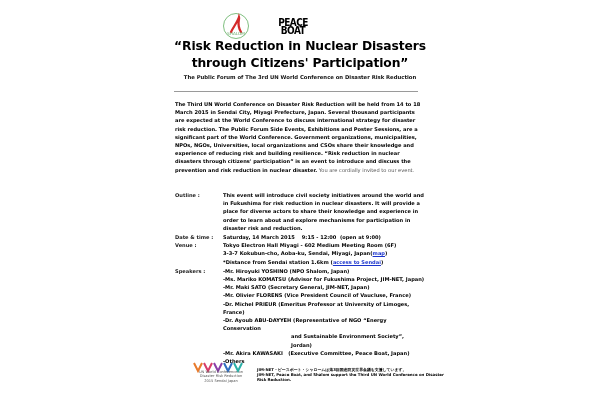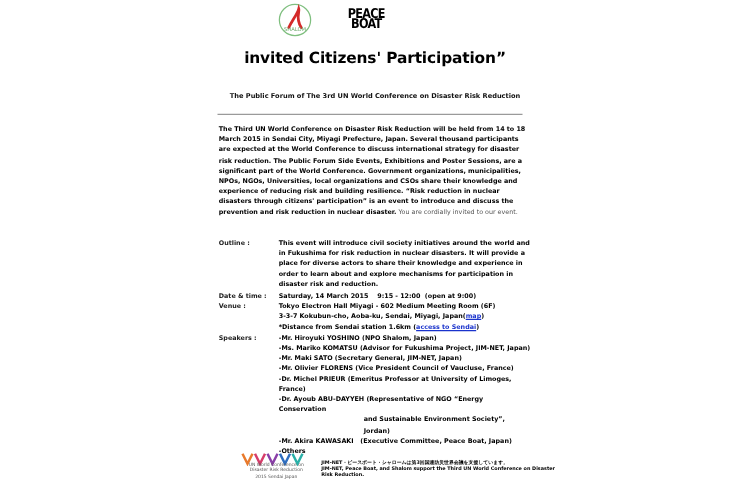--- a/index.html
+++ b/index.html
@@ -1,18 +1,18 @@
 <!DOCTYPE html>
 <html><head>
   <meta charset="utf-8">
   <style>
     html, body { margin: 0; padding: 0; background: #ffffff; }
     body { width: 600px; height: 400px; position: relative; overflow: hidden;
            font-family: "DejaVu Sans", sans-serif; color: #000; }
-    .logos { position: absolute; top: 2px; left: 0; width: 596px; height: 32px; }
+    .logos { position: absolute; top: 12px; left: 0; width: 596px; height: 32px; }
     .logo { position: absolute; top: 0; }
     .logo-shalom { left: 222px; width: 28px; height: 28px; }
     .logo-peace { left: 278px; top: 6px; width: 30px; height: 20px; }
     .logo-jim { left: 335px; top: 2px; width: 60px; height: 24px; }
     .jim-box { position: absolute; left: 0; top: 0; width: 12px; height: 22px; background: #e2532e; }
     .jim-text { position: absolute; left: 14px; top: 4px; font-family: "DejaVu Serif", serif; font-size: 10px; color: #222; letter-spacing: 0.3px; white-space: nowrap; }
     .jim-sub { position: absolute; left: 15px; top: 17px; width: 40px; height: 1px; border-top: 1px dotted #d04030; }
     .peace-text { font-family: "DejaVu Sans", sans-serif; font-weight: bold; font-size: 9px; line-height: 8px; letter-spacing: -0.6px; text-align: center; transform: scaleY(1.2); }
 
     .title { position: absolute; top: 38px; left: 0; width: 600px; text-align: center;
@@ -49,21 +49,22 @@
       <text x="14" y="23" font-size="4.2" text-anchor="middle" fill="#6aa86a" font-family="DejaVu Sans, sans-serif">SHALOM</text>
     </svg>
   </div>
   <div class="logo logo-peace">
     <div class="peace-text">PEACE</div>
     <div class="peace-text">BOAT</div>
   </div>
 </div>
 
 <div class="title">
-  <div>invited Citizens' Participation”</div>
+  <div>“Risk Reduction in Nuclear Disasters</div>
+  <div>through Citizens' Participation”</div>
 </div>
 <div class="subtitle">The Public Forum of The 3rd UN World Conference on Disaster Risk Reduction</div>
 <div class="rule"></div>
 
 <div class="intro">
   <span>The Third UN World Conference on Disaster Risk Reduction will be held from 14 to 18 March 2015 in Sendai City, Miyagi Prefecture, Japan. Several thousand participants are expected at the World Conference to discuss international strategy for disaster risk reduction. The Public Forum Side Events, Exhibitions and Poster Sessions, are a significant part of the World Conference. Government organizations, municipalities, NPOs, NGOs, Universities, local organizations and CSOs share their knowledge and experience of reducing risk and building resilience. “Risk reduction in nuclear disasters through citizens' participation” is an event to introduce and discuss the prevention and risk reduction in nuclear disaster.</span><span class="light"> You are cordially invited to our event.</span>
 </div>
 
 <div class="details">
   <div class="row row-outline">

